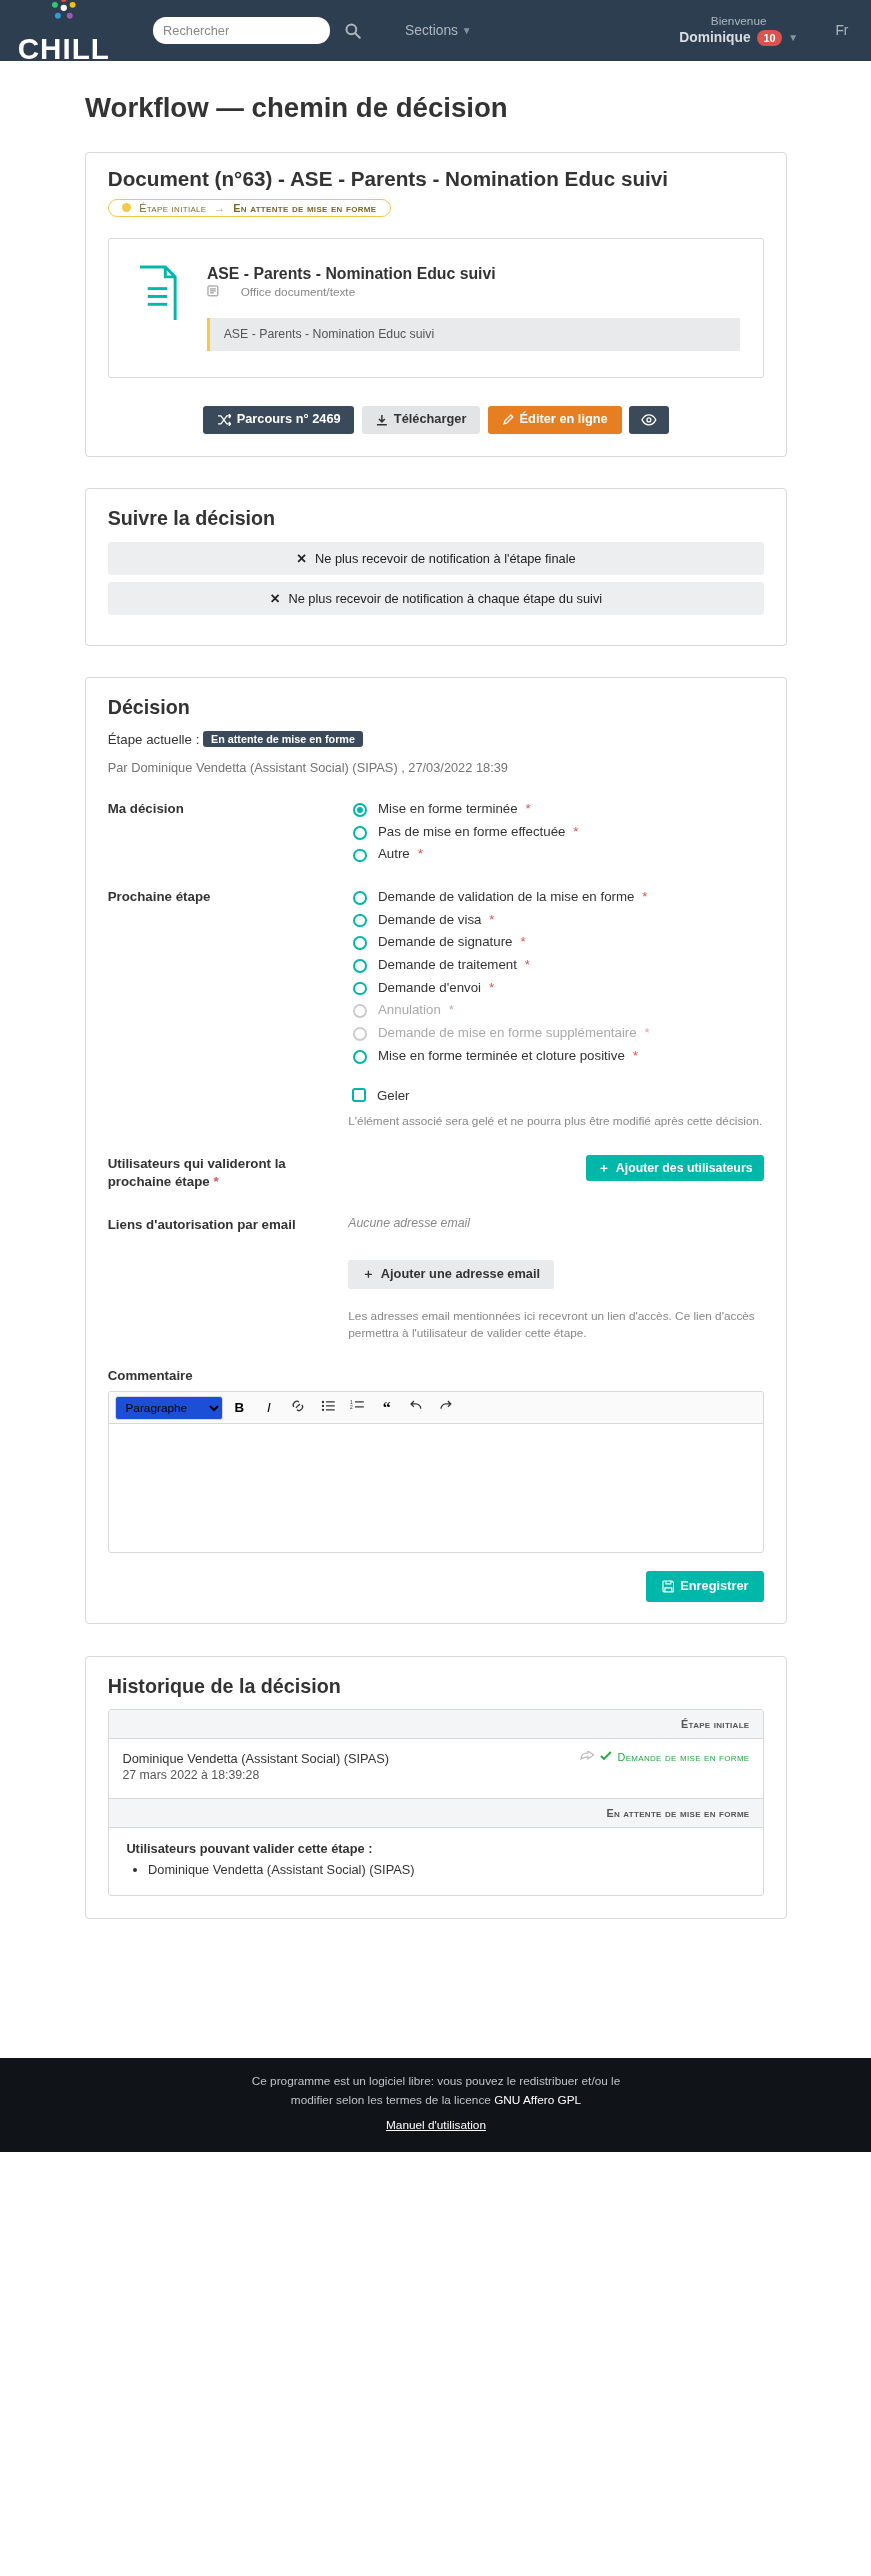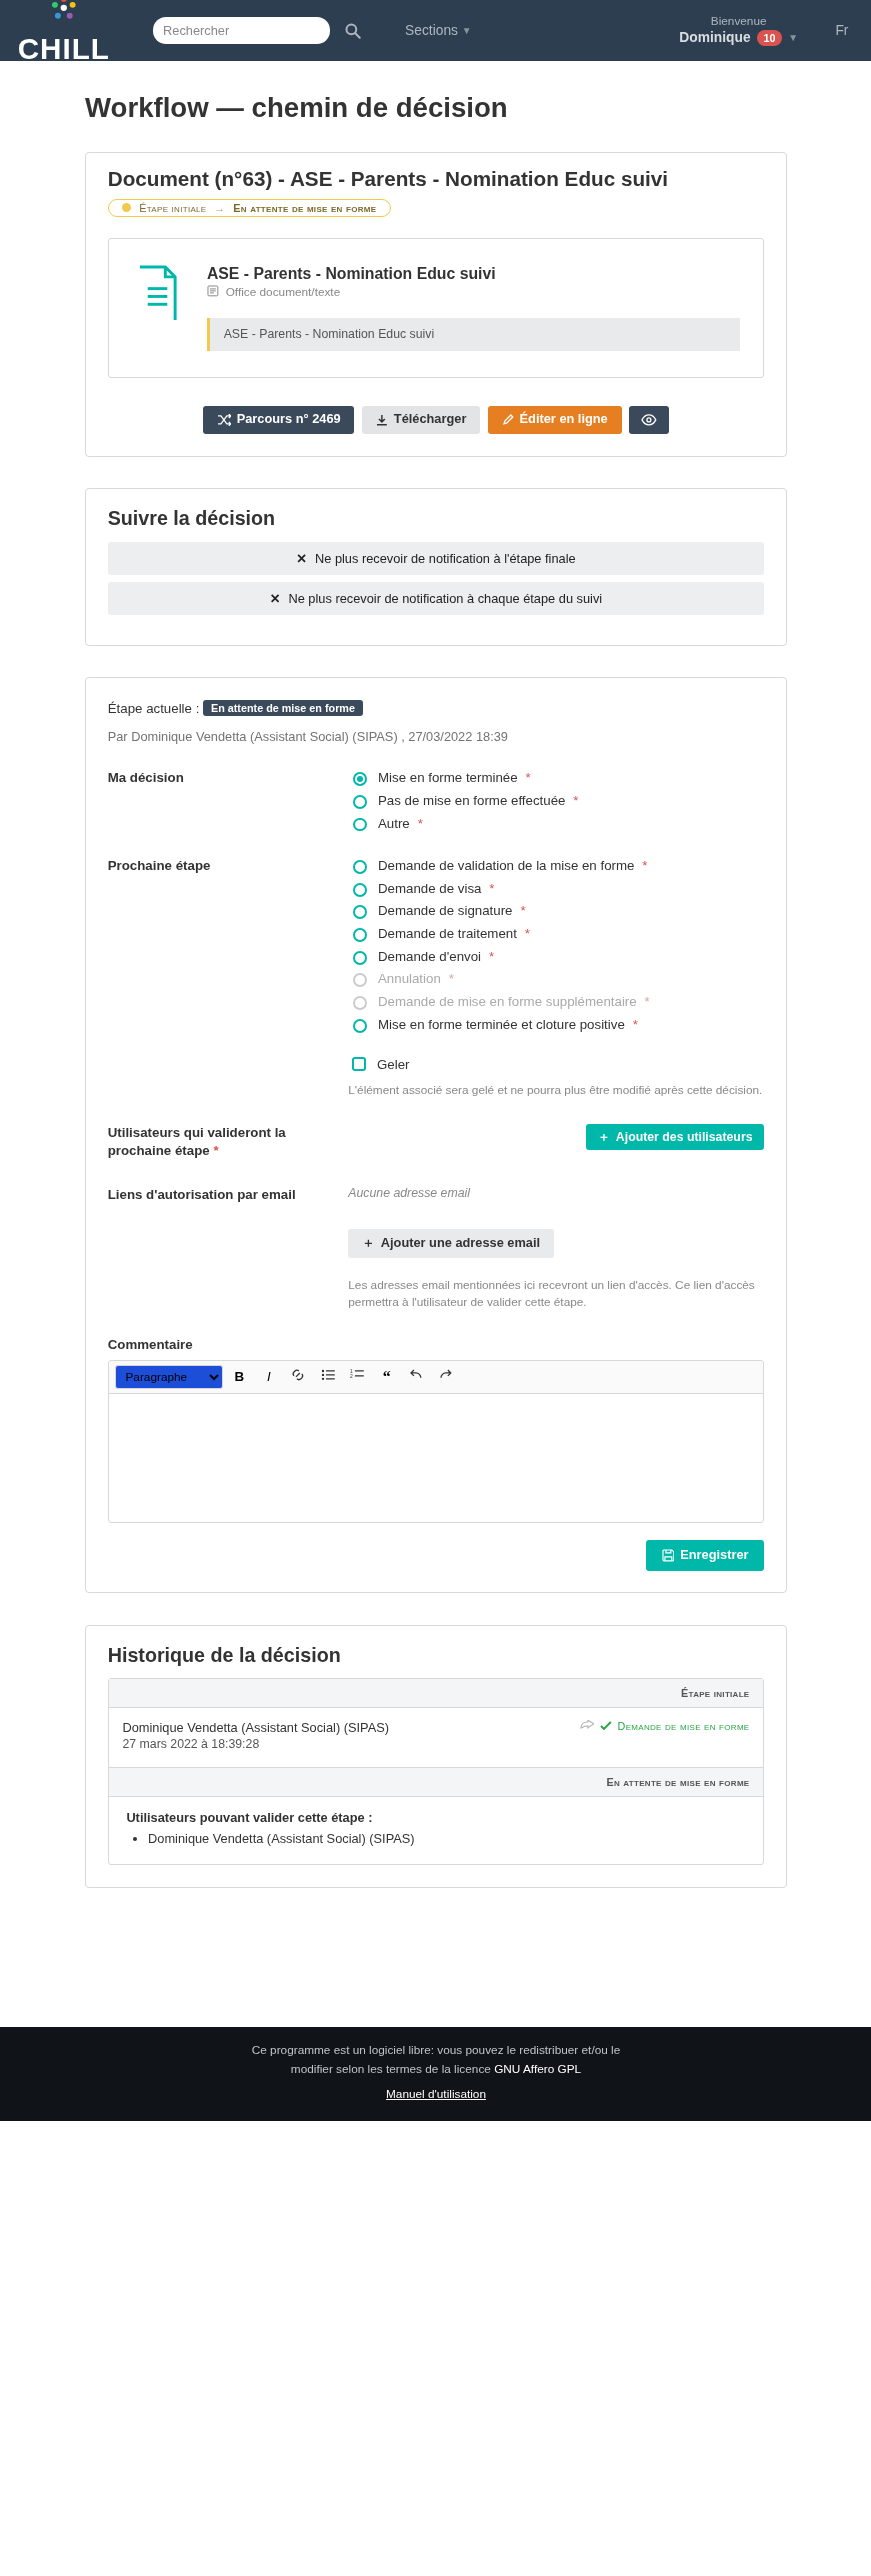--- a/index.html
+++ b/index.html
@@ -95,21 +95,21 @@
   .chip .arrow{color:#b0a36a;}
   .chip .current{font-weight:600;}
 
   .doc-body{
     border:1px solid var(--grey-line);border-radius:3px;
     padding:25.6px 23.6px 25.6px 25.6px;display:flex;gap:25.6px;align-items:flex-start;
   }
   .fileicon svg{display:block;}
   .doc-meta{flex:1;}
   .doc-name{font-size:15.8px;font-weight:700;margin:0 0 2px;}
-  .doc-sub{display:flex;align-items:center;gap:7px;color:#888;font-size:11.8px;margin-bottom:17.7px;}
+  .doc-sub{display:flex;align-items:center;gap:22px;color:#888;font-size:11.8px;margin-bottom:17.7px;}
   .doc-context{
     background:#e9eaeb;border-left:3px solid var(--amber);
     padding:9.9px 13.8px;font-size:12.3px;color:#555;
   }
 
   .btn-row{display:flex;justify-content:center;gap:7.9px;margin-top:27.6px;}
   .btn{
     display:inline-flex;align-items:center;gap:5.9px;
     border:none;border-radius:3px;font-size:12.8px;font-weight:600;
     padding:7.9px 13.8px;cursor:pointer;line-height:1;
@@ -359,20 +359,21 @@
       <span><strong>✕</strong></span>
       <span>Ne plus recevoir de notification à l'étape finale</span>
     </button>
     <button class="follow-btn">
       <span><strong>✕</strong></span>
       <span>Ne plus recevoir de notification à chaque étape du suivi</span>
     </button>
   </div>
 
   <div class="card">
+    <h2>Décision</h2>
     <p class="stage-line">
       <span>Étape actuelle :</span>
       <span class="stage-badge">En attente de mise en forme</span>
     </p>
     <p class="by">Par Dominique Vendetta (Assistant Social) (SIPAS) , 27/03/2022 18:39</p>
 
     <div class="form-row">
       <div class="form-label">Ma décision</div>
       <div class="options">
         <label class="opt">

